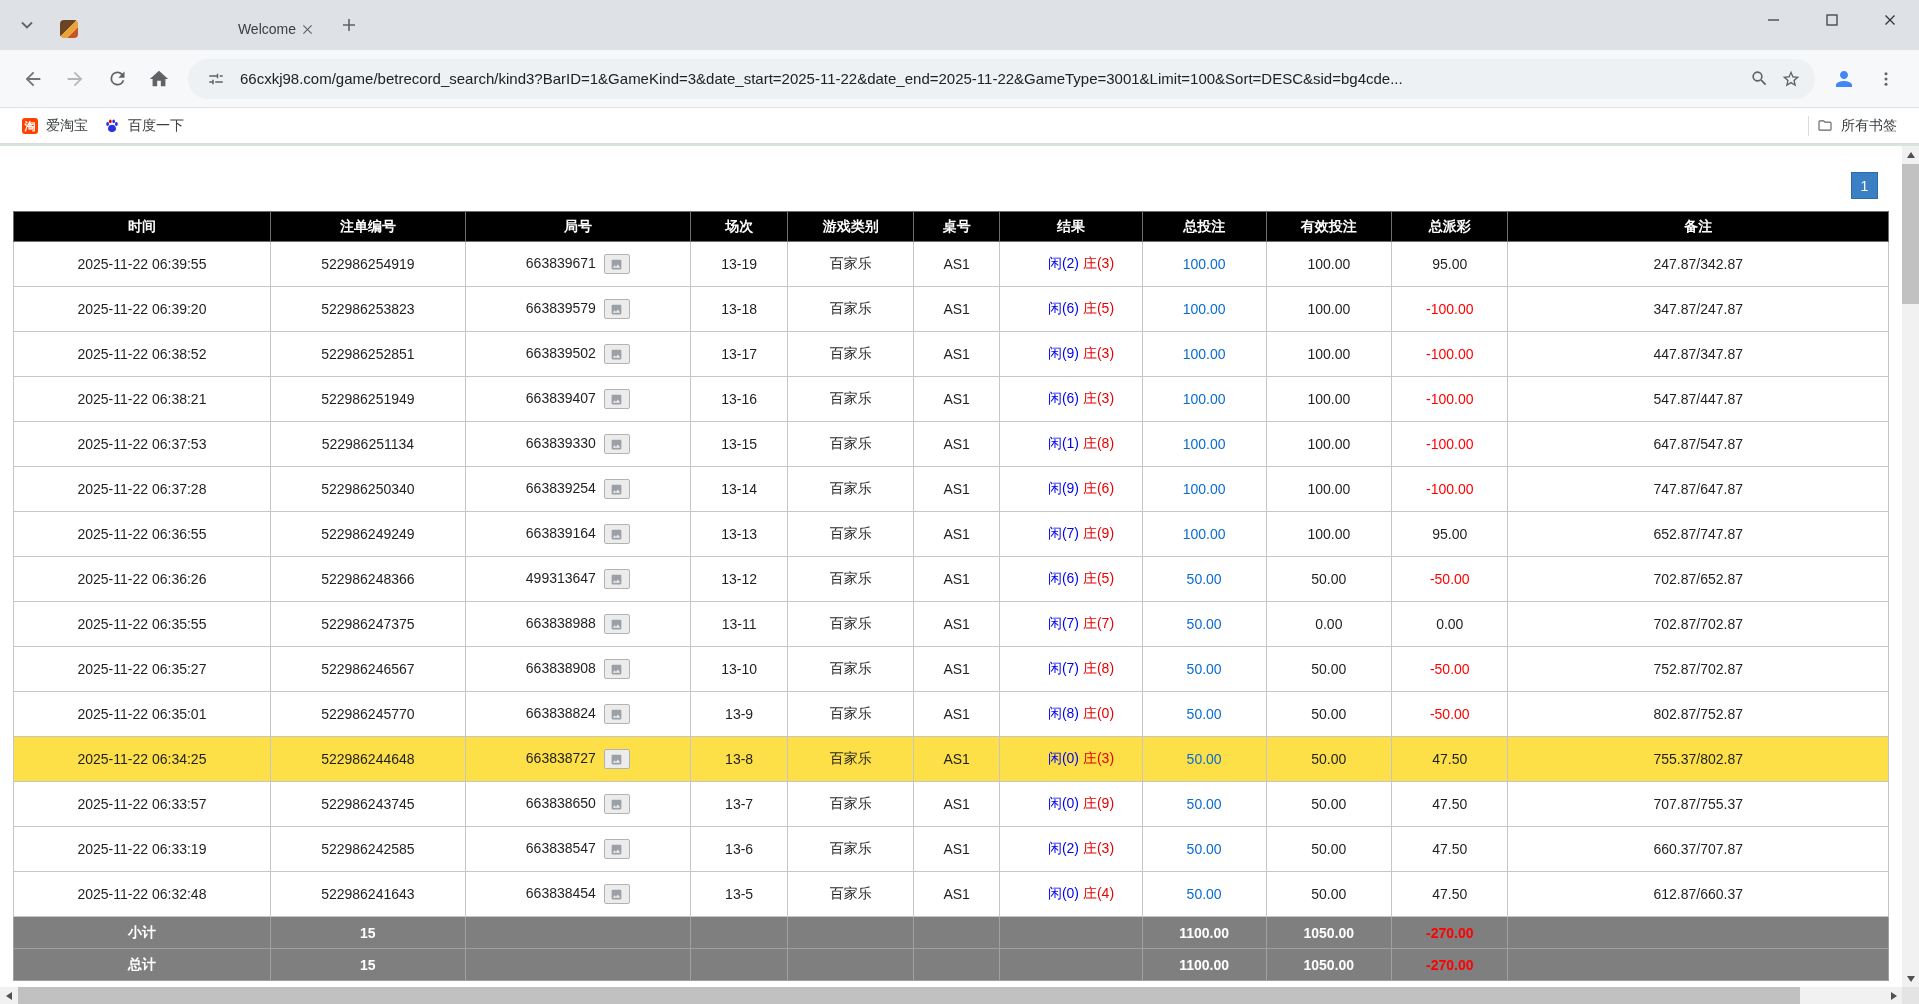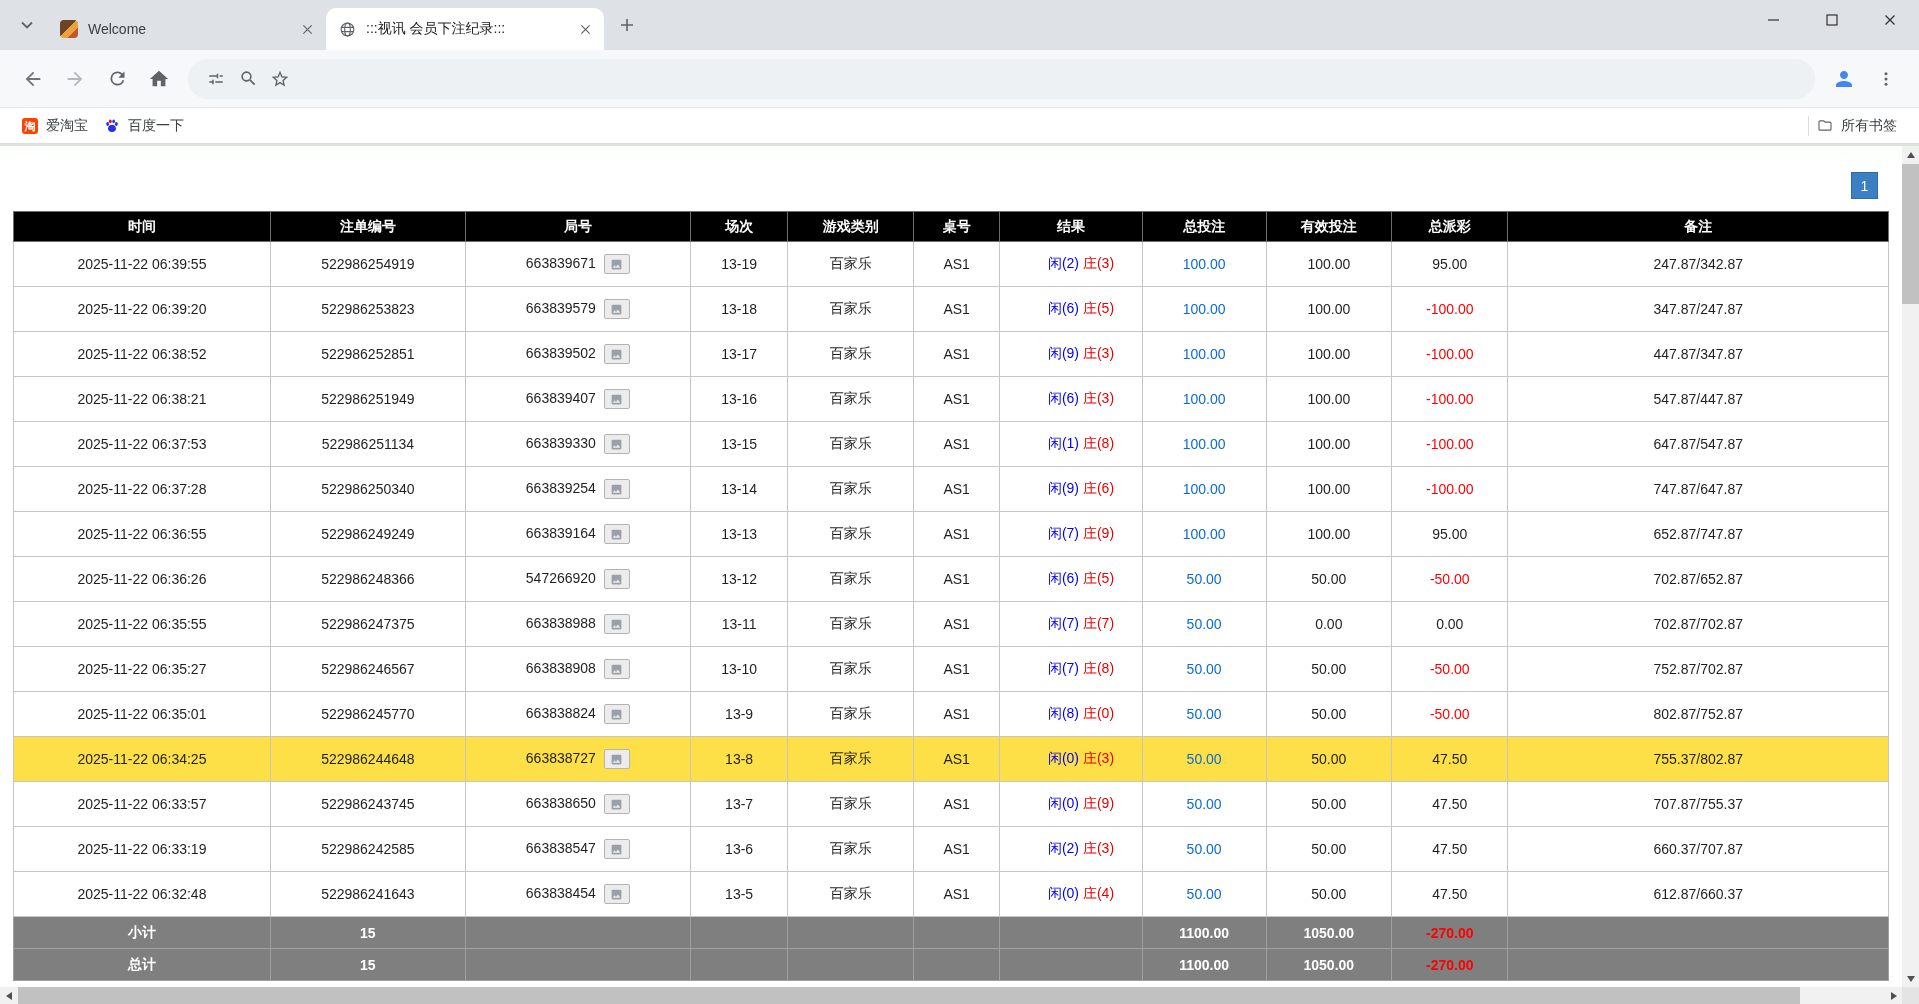--- a/index.html
+++ b/index.html
@@ -5,21 +5,21 @@
   * { margin:0; padding:0; box-sizing:border-box; }
   html,body { width:1919px; height:1004px; overflow:hidden; }
   body { font-family:"Liberation Sans", sans-serif; background:#fff; }
 
   .browser { width:1919px; height:1004px; display:flex; flex-direction:column; }
 
   
   .tabstrip { height:50px; background:#dee1e6; display:flex; align-items:flex-end; padding-left:10px; flex:none; }
   .tsearch { width:34px; height:34px; border:none; background:transparent; margin:0 4px 8px 0; display:flex; align-items:center; justify-content:center; cursor:pointer; }
   .tab { height:42px; width:278px; display:flex; align-items:center; padding:0 8px 0 12px; border-radius:10px 10px 0 0; }
-  .tab.inactive { background:transparent; }
+  .tab.inactive { background:transparent;text-align:right; }
   .tab.active { background:#fff; }
   .favicon { width:18px; height:18px; flex:none; margin-right:10px; display:flex; align-items:center; justify-content:center; }
   .fav-welcome { border-radius:4px; background:linear-gradient(135deg,#6b4423 0%, #6b4423 45%, #e8a33d 45%, #e8a33d 70%, #c4572a 70%); }
   .ttitle { flex:1; font-size:14px; color:#3c4043; white-space:nowrap; overflow:hidden; }
   .tab.active .ttitle { color:#202124; }
   .tclose { width:22px; height:22px; border-radius:50%; display:flex; align-items:center; justify-content:center; flex:none; cursor:pointer; }
   .newtab { width:34px; height:34px; border:none; background:transparent; margin:0 0 8px 6px; display:flex; align-items:center; justify-content:center; cursor:pointer; }
   .wincontrols { margin-left:auto; align-self:flex-start; height:40px; display:flex; }
   .winbtn { width:58px; height:40px; display:flex; align-items:center; justify-content:center; cursor:pointer; }
 
@@ -87,35 +87,20 @@
     <div class="tab inactive">
       <span class="favicon fav-welcome"></span>
       <span class="ttitle">Welcome</span>
       <span class="tclose">
         <svg width="11" height="11" viewBox="0 0 12 12">
             <path d="M1.5 1.5l9 9M10.5 1.5l-9 9" stroke="#5f6368" stroke-width="1.3"></path>
           </svg>
       </span>
     </div>
 
-    <div class="tab active">
-      <span class="favicon">
-        <svg width="17" height="17" viewBox="0 0 24 24" fill="none" stroke="#5f6368" stroke-width="1.6">
-            <circle cx="12" cy="12" r="9"></circle>
-            <ellipse cx="12" cy="12" rx="4" ry="9"></ellipse>
-            <path d="M3.5 9h17M3.5 15h17"></path>
-          </svg>
-      </span>
-      <span class="ttitle">:::视讯 会员下注纪录:::</span>
-      <span class="tclose">
-        <svg width="11" height="11" viewBox="0 0 12 12">
-            <path d="M1.5 1.5l9 9M10.5 1.5l-9 9" stroke="#5f6368" stroke-width="1.3"></path>
-          </svg>
-      </span>
-    </div>
 
     <button class="newtab">
       <svg width="14" height="14" viewBox="0 0 14 14">
           <path d="M7 1v12M1 7h12" stroke="#5f6368" stroke-width="1.6"></path>
         </svg>
     </button>
 
     <div class="wincontrols">
       <div class="winbtn">
         <svg width="12" height="12" viewBox="0 0 12 12">
@@ -156,20 +141,21 @@
           <path d="M10 20v-6h4v6h5v-8h3L12 3 2 12h3v8h5z"></path>
         </svg>
     </button>
 
     <div class="omnibox">
       <span class="obtn">
         <svg width="18" height="18" viewBox="0 0 24 24" fill="#5f6368">
             <path d="M3 7h10v2H3zM17 7h4v2h-4zM13 5h2v6h-2zM3 15h4v2H3zM11 15h10v2H11zM7 13h2v6H7z"></path>
           </svg>
       </span>
+      <span class="url">66cxkj98.com/game/betrecord_search/kind3?BarID=1&amp;GameKind=3&amp;date_start=2025-11-22&amp;date_end=2025-11-22&amp;GameType=3001&amp;Limit=100&amp;Sort=DESC&amp;sid=bg4cde...</span>
       <span class="obtn">
         <svg width="19" height="19" viewBox="0 0 24 24" fill="#5f6368">
             <path d="M15.5 14h-.79l-.28-.27a6.5 6.5 0 1 0-.7.7l.27.28v.79l5 4.99L20.49 19l-4.99-5zm-6 0A4.5 4.5 0 1 1 14 9.5 4.5 4.5 0 0 1 9.5 14z"></path>
           </svg>
       </span>
       <span class="obtn">
         <svg width="20" height="20" viewBox="0 0 24 24" fill="#5f6368">
             <path d="M22 9.24l-7.19-.62L12 2 9.19 8.63 2 9.24l5.46 4.73L5.82 21 12 17.27 18.18 21l-1.63-7.03L22 9.24zM12 15.4l-3.76 2.27 1-4.28-3.32-2.88 4.38-.38L12 6.1l1.71 4.04 4.38.38-3.32 2.88 1 4.28L12 15.4z"></path>
           </svg>
       </span>
@@ -369,21 +355,21 @@
               <td>AS1</td>
               <td><span class="xian">闲(7)</span> <span class="zhuang">庄(9)</span></td>
               <td><a class="betlink">100.00</a></td>
               <td>100.00</td>
               <td>95.00</td>
               <td>652.87/747.87</td>
             </tr>
             <tr>
               <td>2025-11-22 06:36:26</td>
               <td>522986248366</td>
-              <td><span>547266920</span><span class="vid">
+              <td><span>499313647</span><span class="vid">
                   <svg viewBox="0 0 24 24" width="15" height="13">
                     <path fill="#9aa0a6" d="M21 19V5c0-1.1-.9-2-2-2H5c-1.1 0-2 .9-2 2v14c0 1.1.9 2 2 2h14c1.1 0 2-.9 2-2zM8.5 13.5l2.5 3.01L14.5 12l4.5 6H5l3.5-4.5z"></path>
                   </svg>
                 </span></td>
               <td>13-12</td>
               <td>百家乐</td>
               <td>AS1</td>
               <td><span class="xian">闲(6)</span> <span class="zhuang">庄(5)</span></td>
               <td><a class="betlink">50.00</a></td>
               <td>50.00</td>

